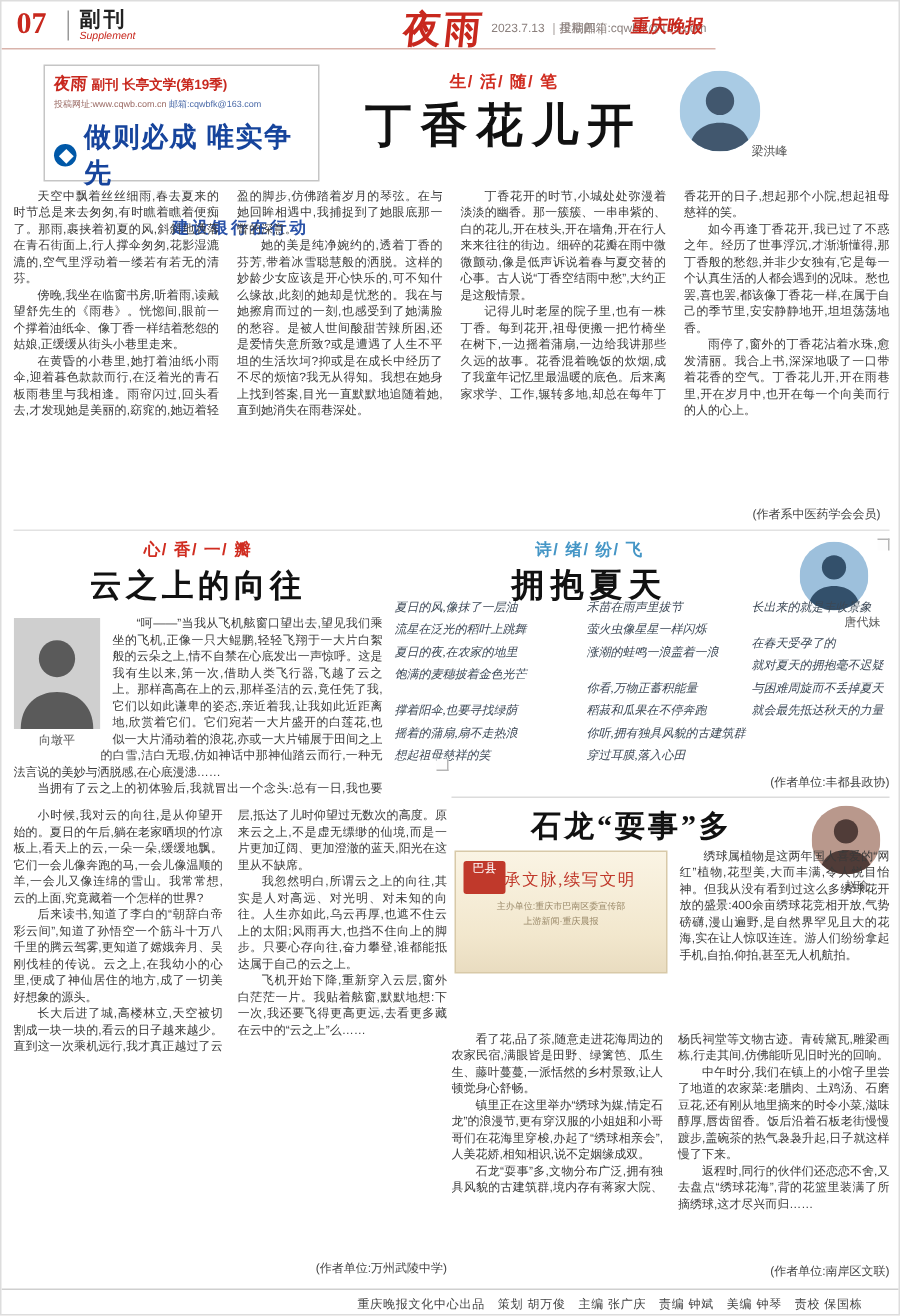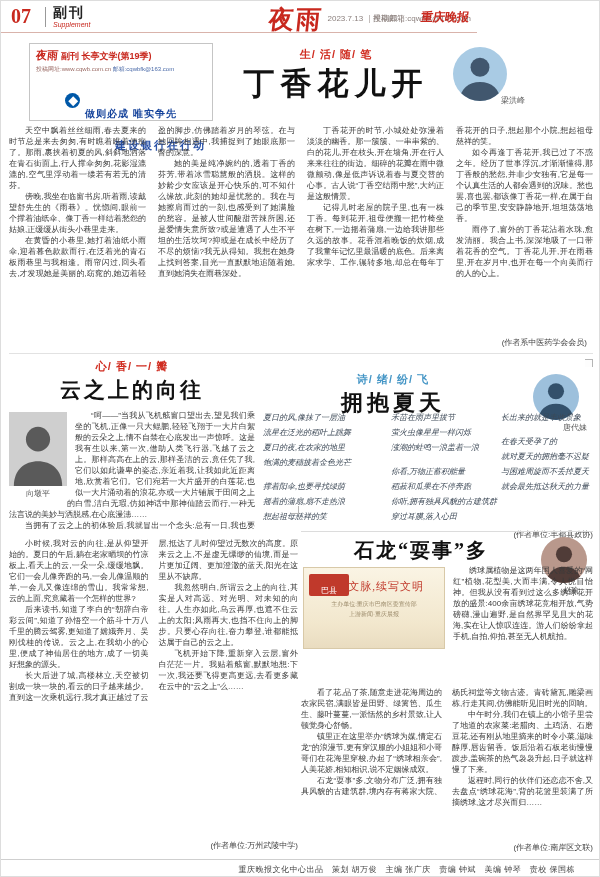--- a/index.html
+++ b/index.html
@@ -24,21 +24,21 @@
   .banner{position:absolute;left:28px;top:42px;width:184px;height:78px;border:1px solid #c5c5c5;
           padding:4px 6px;background:#fff;}
   .banner-r1{font-size:9px;color:#c8281e;font-weight:bold;white-space:nowrap;}
   .banner-r1 .yy{font-family:"Liberation Serif",serif;font-size:11px;transform:skewX(-6deg);display:inline-block;margin-right:3px;}
   .banner-r2{font-size:6px;color:#9a6a64;margin-top:2px;white-space:nowrap;overflow:hidden;}
   .banner-r2 .blue{color:#4a6aa8;}
   .banner-r3{margin-top:5px;display:flex;align-items:center;justify-content:center;gap:5px;}
   .ccb-logo{width:15px;height:15px;border-radius:50%;background:#0058a8;position:relative;flex:0 0 auto;}
   .ccb-logo::after{content:"";position:absolute;left:4px;top:4px;width:7px;height:7px;background:#fff;
                    transform:rotate(45deg) translateX(1px);}
-  .banner-slogan{font-size:10px;font-weight:bold;color:#16449c;letter-spacing:1px;margin-top:28px;}
+  .banner-slogan{font-size:18px;font-weight:bold;color:#16449c;letter-spacing:1px;}
   .banner-sub{margin-top:17px;text-align:right;font-size:11px;color:#2a52a8;font-weight:bold;letter-spacing:2px;}
   
   .cat{font-size:11px;font-weight:bold;color:#d02c20;letter-spacing:1px;text-align:center;}
   .cat.blue{color:#4596c6;}
   .headline{font-family:"Liberation Serif",serif;font-weight:bold;color:#111;text-align:center;}
   .byline-name{font-size:8px;color:#555;}
   .portrait{overflow:hidden;position:relative;}
   .portrait svg{display:block;width:100%;height:100%;}
   .attr{font-size:8px;color:#444;}
   .cols p,.lead p{margin:0;text-indent:2em;}
@@ -55,42 +55,42 @@
   
   .cloud{position:absolute;left:8px;top:358px;width:289px;height:494px;}
   .cloud .cat{width:246px;}
   .cloud-title{width:246px;font-size:21px;letter-spacing:3px;margin-top:2px;}
   .cloud-lead{position:relative;width:246px;margin-top:6px;height:122px;overflow:hidden;}
   .cloud-photo{float:left;width:58px;height:74px;margin:2px 8px 2px 0;}
   .cloud-author{float:left;clear:left;width:58px;text-align:center;}
   .cloud-cols{width:289px;height:312px;margin-top:6px;column-count:2;column-gap:10px;overflow:hidden;}
   .cloud-attr{position:absolute;right:0;bottom:2px;}
   
-  .poem{position:absolute;left:262px;top:358px;width:330px;height:168px;margin-top:13px;}
+  .poem{position:absolute;left:262px;top:358px;width:330px;height:168px;}
   .poem .cat{width:260px;}
   .poem-title{width:260px;font-size:22px;letter-spacing:4px;margin-top:1px;}
   .poem-photo{position:absolute;right:14px;top:2px;width:46px;height:46px;border-radius:50%;}
   .poem-author{position:absolute;right:6px;top:50px;}
   .poem-col{position:absolute;top:38px;height:124px;overflow:hidden;}
   .poem-col div{font-family:"Liberation Serif",serif;font-style:italic;font-size:8px;
                 line-height:15px;color:#3c4856;white-space:nowrap;}
   .poem-col div.blank{height:9px;}
   .poem-attr{position:absolute;right:0;bottom:0;}
   .rule-2{position:absolute;left:300px;top:530px;width:292px;height:1px;background:#dcdcdc;}
   .fold{position:absolute;width:8px;height:8px;border:1px solid #b5b5b5;border-width:0 1px 1px 0;background:#fdfdfd;}
   .fold.tr{border-width:1px 1px 0 0;}
   
   .shilong{position:absolute;left:300px;top:536px;width:292px;height:316px;}
   .sl-title{width:240px;font-size:20px;letter-spacing:2px;}
   .sl-photo{position:absolute;right:6px;top:0;width:46px;height:46px;border-radius:50%;}
   .sl-author{position:absolute;right:14px;top:48px;}
   .adbox{position:absolute;left:2px;top:30px;width:142px;height:82px;border:1px solid #d8c9a8;
          background:linear-gradient(180deg,#faf4e4 0%,#f2e7cd 70%,#e9dcc0 100%);text-align:center;padding-top:8px;}
-  .ad-seal{position:absolute;left:5px;top:6px;width:40px;height:22px;background:#c0392b;border-radius:2px;
-           color:#fff;font-size:8px;line-height:10px;padding-top:12px;font-family:"Liberation Serif",serif;}
+  .ad-seal{position:absolute;left:5px;top:6px;width:28px;height:22px;background:#c0392b;border-radius:2px;
+           color:#fff;font-size:8px;line-height:10px;padding-top:0;font-family:"Liberation Serif",serif;}
   .ad-title{font-size:15px;font-weight:bold;color:#b5432a;letter-spacing:1px;font-family:"Liberation Serif",serif;}
   .ad-sub{font-size:11px;color:#c0392b;letter-spacing:1px;margin-top:3px;font-family:"Liberation Serif",serif;text-align:center;}
   .ad-s1{font-size:6px;color:#9b8a6a;margin-top:6px;}
   .ad-s2{font-size:6px;color:#9b8a6a;margin-top:1px;}
   .sl-intro{position:absolute;left:152px;top:28px;width:140px;height:116px;overflow:hidden;}
   .sl-cols{position:absolute;left:0;top:150px;width:292px;height:152px;column-count:2;column-gap:10px;overflow:hidden;}
   .sl-attr{position:absolute;right:0;bottom:0;}
   
   .footer-rule{position:absolute;left:0;top:858px;width:600px;height:1px;background:#cfcfcf;}
   .credits{position:absolute;right:24px;top:863px;font-size:8px;color:#444;letter-spacing:0.5px;}

